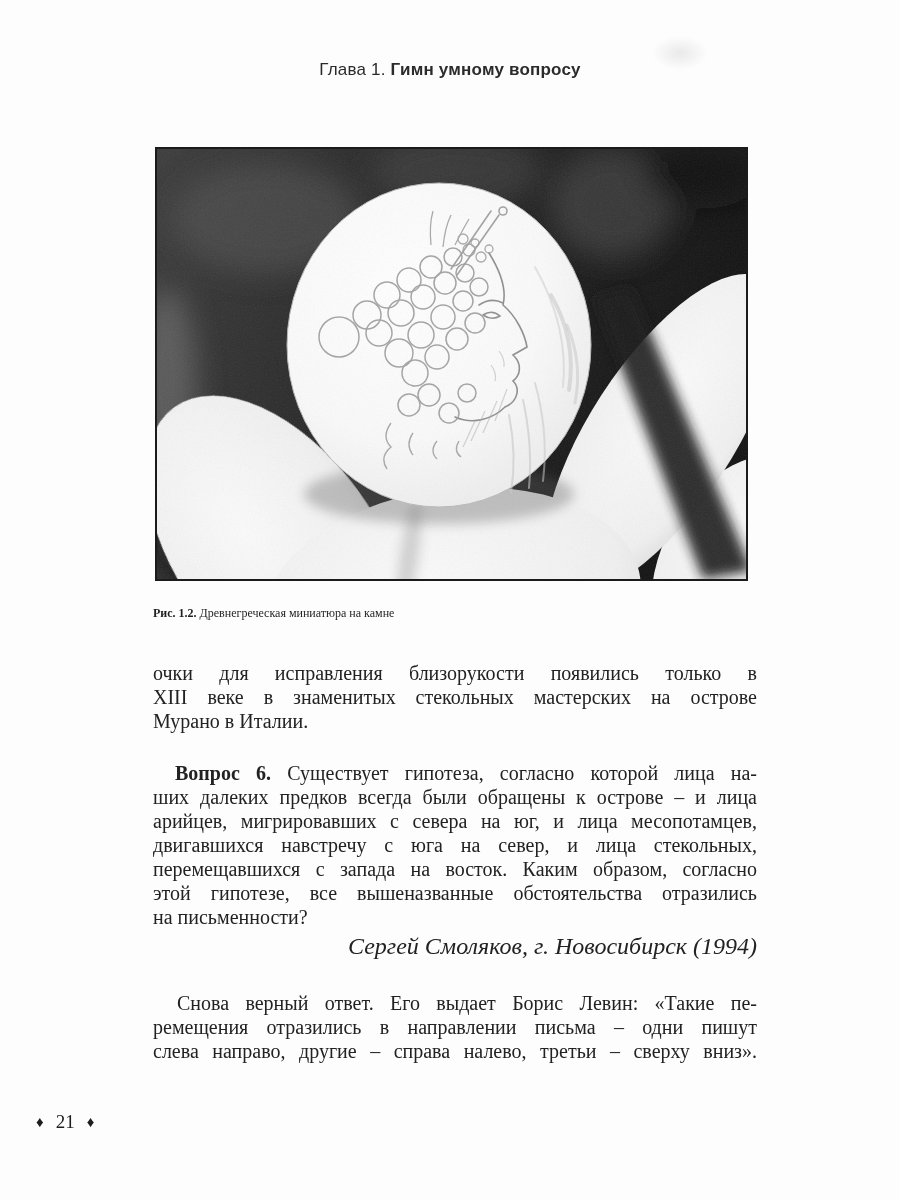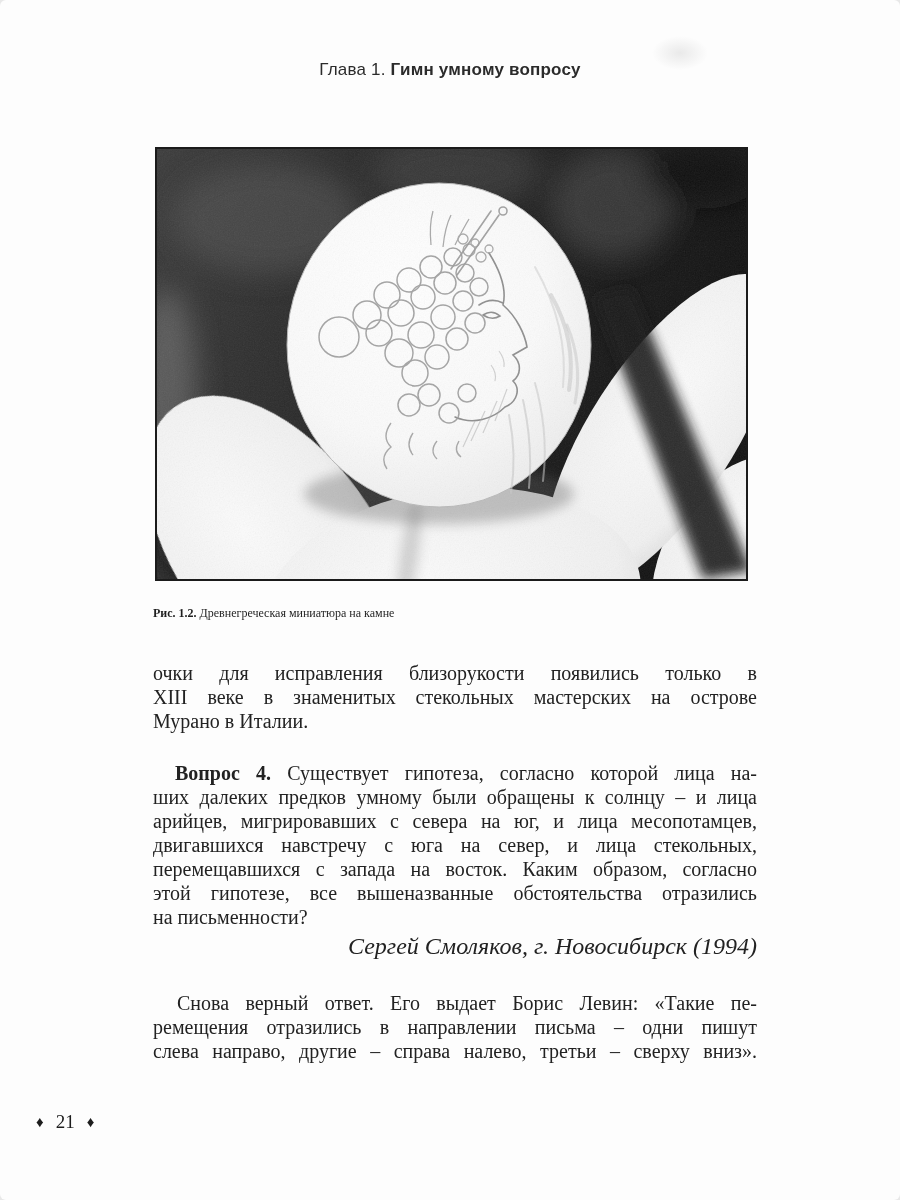--- a/index.html
+++ b/index.html
@@ -1,19 +1,19 @@
 <!DOCTYPE html>
 <html><head>
 <meta charset="utf-8">
 <style>
   html,body{margin:0;padding:0;background:#e8e8e8;}
   .page{
     position:relative;width:900px;height:1200px;margin:0 auto;
     background:#fdfdfd;overflow:hidden;
-    font-family:"Liberation Serif","DejaVu Serif",serif;color:#242424;border-radius:6px;
+    font-family:"Liberation Serif","DejaVu Serif",serif;color:#242424;
   }
   
   .header{
     position:absolute;top:58px;left:0;width:900px;text-align:center;
     font-family:"Liberation Sans","DejaVu Sans",sans-serif;
     font-size:17px;line-height:24px;color:#2b2b2b;letter-spacing:.2px;
   }
   .header b{font-weight:bold;}
   .smudge{position:absolute;left:652px;top:36px;width:56px;height:34px;border-radius:50%;
     background:radial-gradient(closest-side,rgba(130,130,130,.16),rgba(130,130,130,0));}
@@ -200,25 +200,25 @@
 
   <div class="bodytext">
     <div class="para jlines" style="top:661px">
         <div>очки для исправления близорукости появились только в</div>
         <div>XIII веке в знаменитых стекольных мастерских на острове</div>
         <div>Мурано в Италии.</div>
       </div>
 
     <div class="para" style="top:761px">
       <div class="fline">
-        <b>Вопрос 4.</b>
+        <b>Вопрос 6.</b>
         <span>Существует гипотеза, согласно которой лица на-</span>
       </div>
       <div class="jlines">
-          <div>ших далеких предков умному были обращены к солнцу – и лица</div>
+          <div>ших далеких предков всегда были обращены к острове – и лица</div>
           <div>арийцев, мигрировавших с севера на юг, и лица месопотамцев,</div>
           <div>двигавшихся навстречу с юга на север, и лица стекольных,</div>
           <div>перемещавшихся с запада на восток. Каким образом, согласно</div>
           <div>этой гипотезе, все вышеназванные обстоятельства отразились</div>
           <div>на письменности?</div>
         </div>
     </div>
 
     <div class="attribution" style="top:934px">Сергей Смоляков, г. Новосибирск (1994)</div>
 

